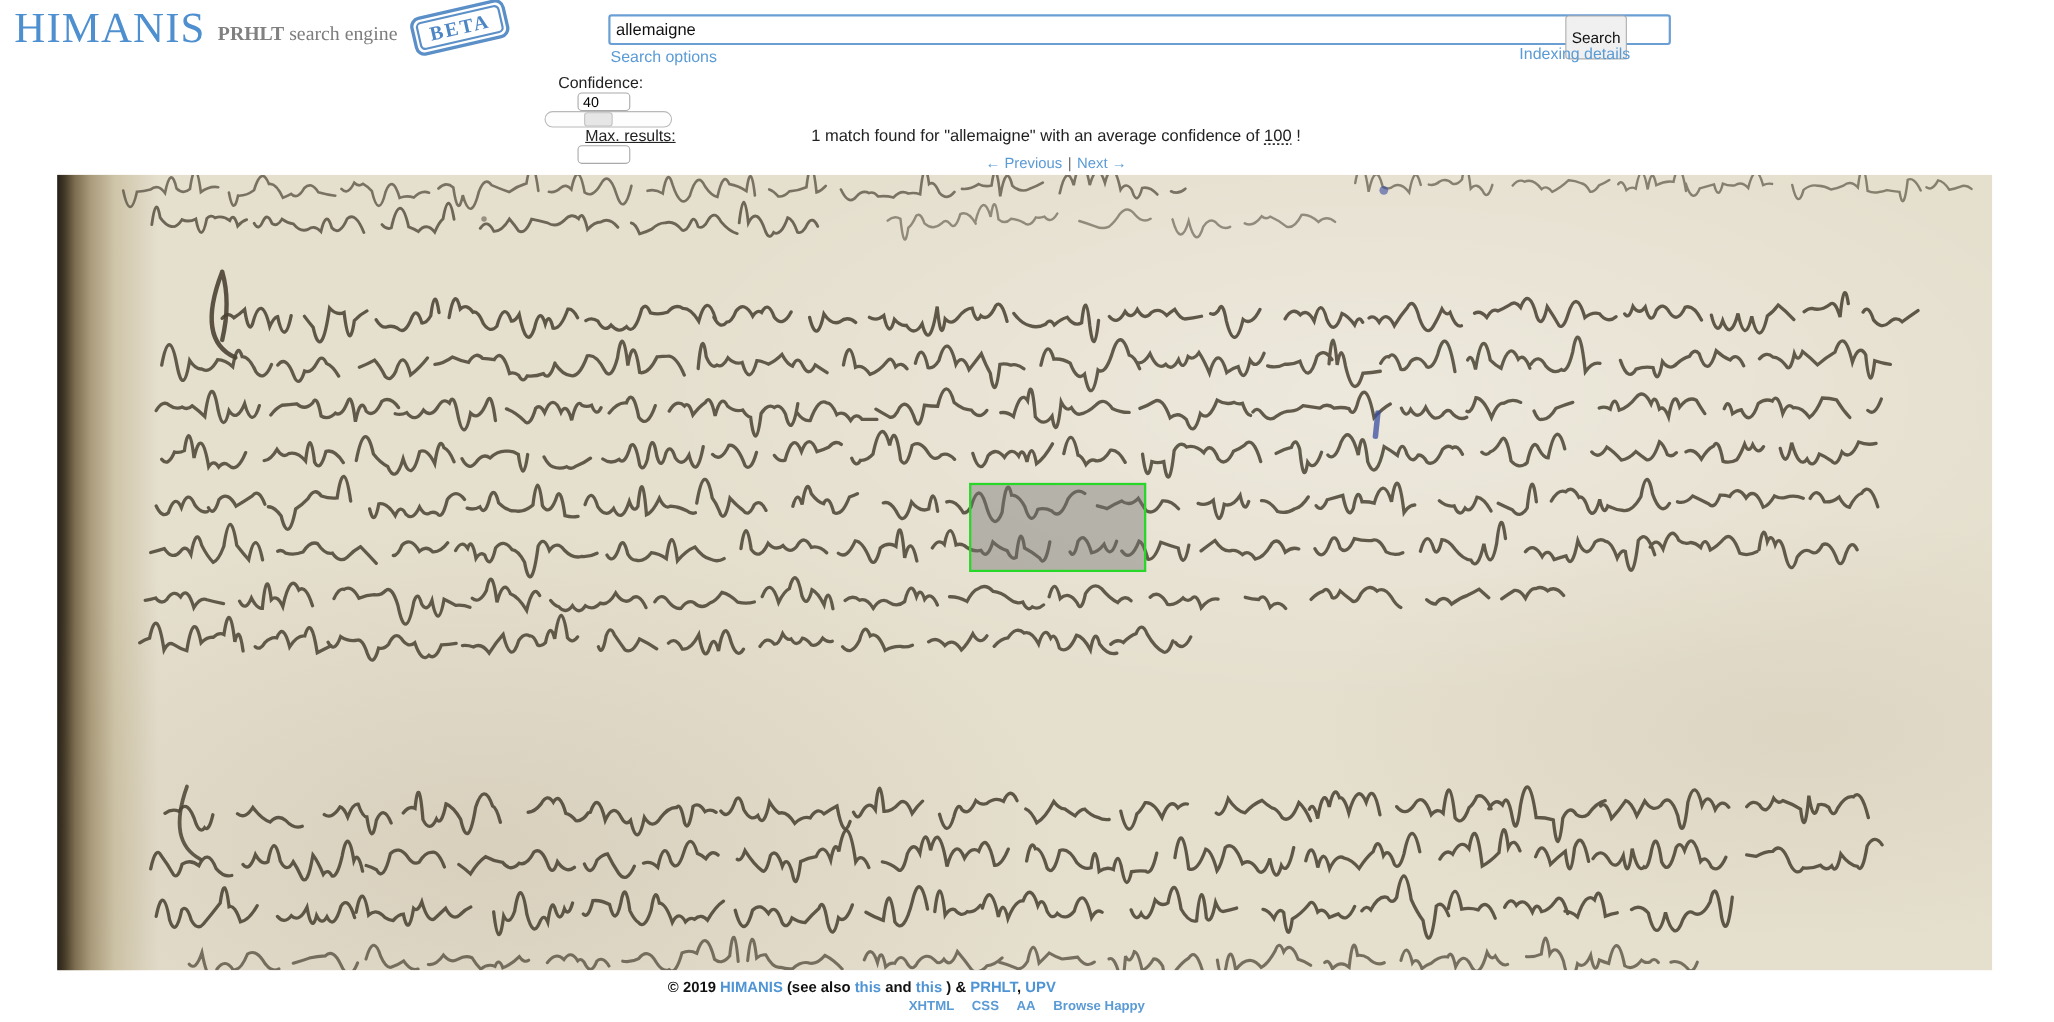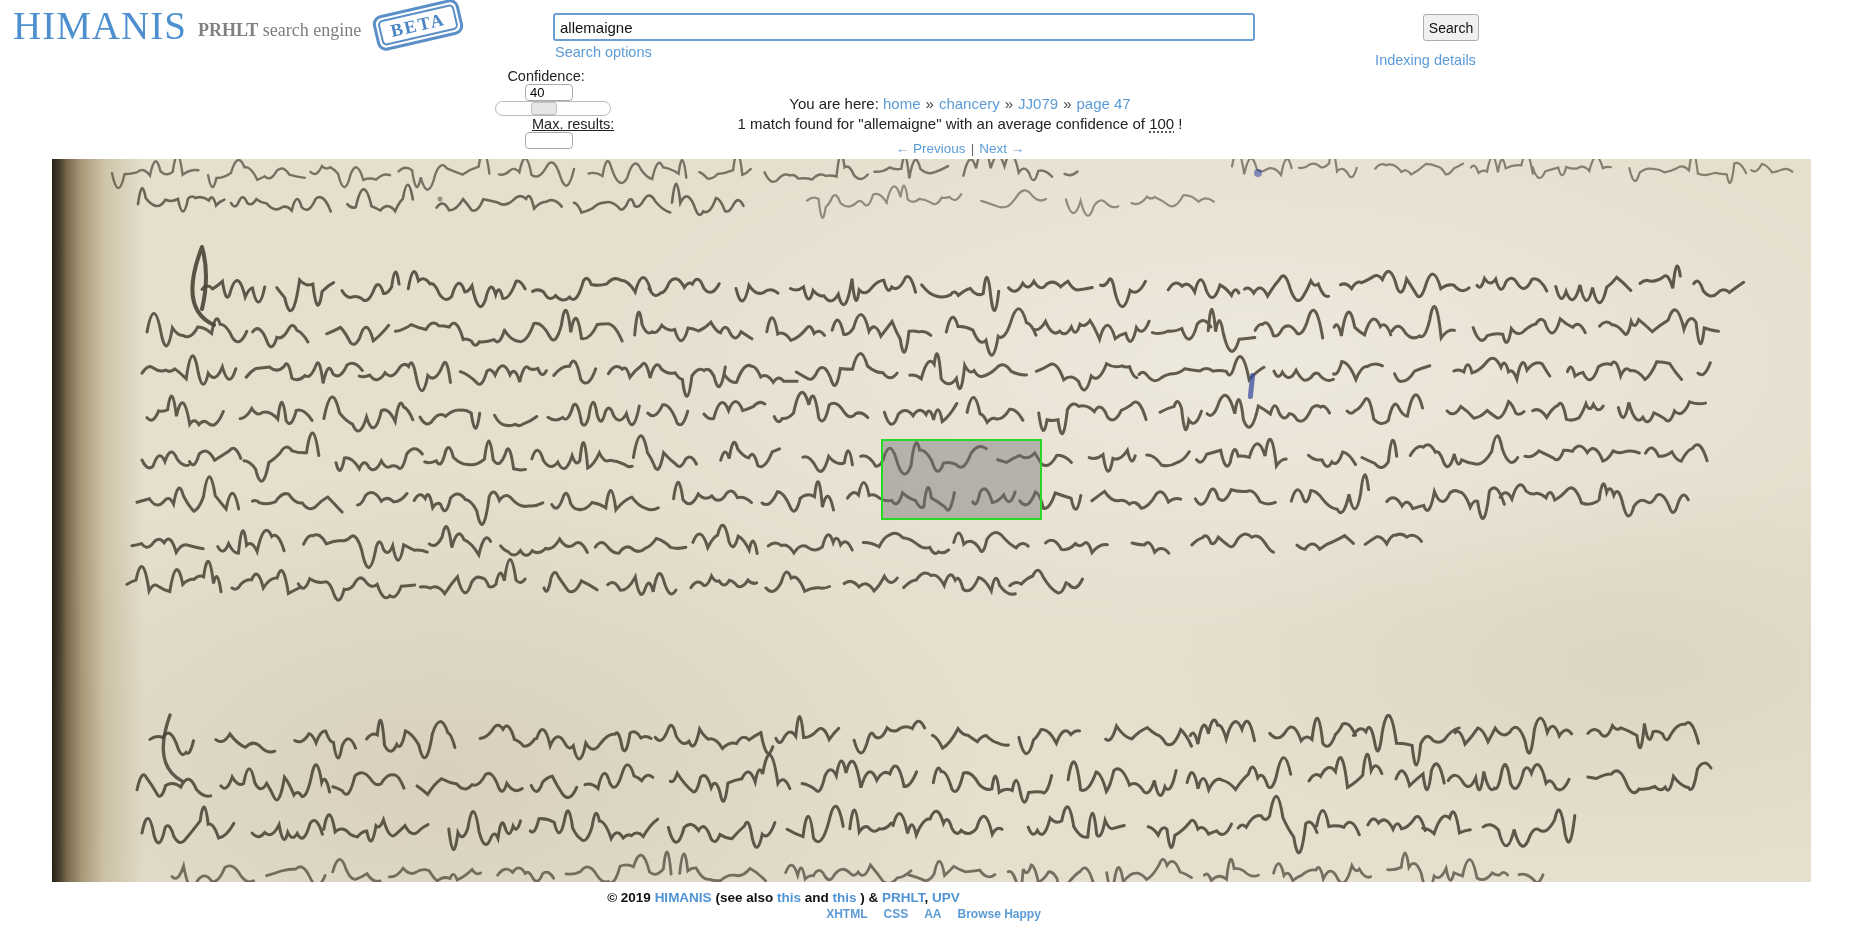--- a/index.html
+++ b/index.html
@@ -9,25 +9,25 @@
 
   
   #logo-title { left:13px; top:3px; font-family:"Liberation Serif", serif; font-size:39px; color:#4e8fd0; letter-spacing:1px; }
   #logo-sub { left:198px; top:20px; font-family:"Liberation Serif", serif; font-size:18px; color:#7d7d7d; }
   #logo-sub b { color:#808080; }
   #beta-stamp { left:374px; top:7px; width:88px; height:36px; border:3px solid #5b8fc7; border-radius:9px; transform:rotate(-13deg); padding:2px; background:rgba(255,255,255,.0); }
   #beta-inner { width:100%; height:100%; border:2px solid #5b8fc7; border-radius:5px; display:flex; align-items:center; justify-content:center;
     font-family:"Liberation Serif", serif; font-weight:bold; font-size:18px; letter-spacing:2px; color:#4d86c4; }
 
   
-  #search-input { left:553px; top:13px; width:702px; height:28px; border:2px solid #6b9fd4; border-radius:3px; font-size:15px; padding:0 5px; color:#111; outline:none; }
-  #search-button { left:1423px; top:14px; width:56px; height:27px; background:#f0f0f0; border:1px solid #adadad; border-radius:3px; font-size:14px; color:#111; cursor:pointer; }
+  #search-input { left:553px; top:13px; width:966px; height:28px; border:2px solid #6b9fd4; border-radius:3px; font-size:15px; padding:0 5px; color:#111; outline:none; }
+  #search-button { left:1423px; top:14px; width:56px; height:40px; background:#f0f0f0; border:1px solid #adadad; border-radius:3px; font-size:14px; color:#111; cursor:pointer; }
   .link { color:#5b9bd5; text-decoration:none; cursor:pointer; }
   #search-options { left:555px; top:44px; font-size:14.5px; }
-  #indexing-details { left:1369px; top:52px; width:113px; font-size:14.5px; text-align:center; }
+  #indexing-details { left:1369px; top:42px; width:113px; font-size:14.5px; text-align:right; }
 
   
   #controls { left:478px; top:68px; height:24px; display:flex; align-items:center; font-size:14.5px; color:#222;flex-direction:column; }
   #confidence-input { width:48px; height:20px; border:1px solid #a9a9a9; border-radius:4px; font-size:13px; padding:0 4px; margin-left:6px; }
   #confidence-slider { -webkit-appearance:none; appearance:none; width:116px; height:15px; margin-left:14px; background:#fdfdfd; border:1px solid #b9b9b9; border-radius:8px; outline:none; }
   #confidence-slider::-webkit-slider-thumb { -webkit-appearance:none; appearance:none; width:26px; height:13px; border-radius:3px; background:#e6e6e6; border:1px solid #c2c2c2; }
   #confidence-slider::-moz-range-thumb { width:26px; height:13px; border-radius:3px; background:#e6e6e6; border:1px solid #c2c2c2; }
   #max-results-label { margin-left:54px;text-decoration:underline; }
   #max-results-input { width:48px; height:20px; border:1px solid #a9a9a9; border-radius:4px; font-size:13px; padding:0 4px; margin-left:6px; }
 
@@ -74,24 +74,20 @@
   <a id="indexing-details" class="abs link">Indexing details</a>
 
   <div id="controls" class="abs">
     <span>Confidence:</span>
     <input id="confidence-input" type="text" value="40" style="">
     <input id="confidence-slider" type="range" min="0" max="100" value="40" style="">
     <span id="max-results-label">Max. results:</span>
     <input id="max-results-input" type="text" value="" style="">
   </div>
 
-  <div id="breadcrumb" class="abs centerline">
-    <span>You are here:</span>
-    <a class="link">home</a><span class="sep">»</span><a class="link">chancery</a><span class="sep">»</span><a class="link">JJ079</a><span class="sep">»</span><a class="link">page 47</a>
-  </div>
 
   <div id="result-line" class="abs centerline">
     <span>1 match found for "allemaigne" with an average confidence of </span><span id="result-conf">100</span><span> !</span>
   </div>
 
   <div id="pagination" class="abs centerline">
     <a class="link">← Previous</a><span class="psep">|</span><a class="link">Next →</a>
   </div>
 
   <div id="manuscript" class="abs">

